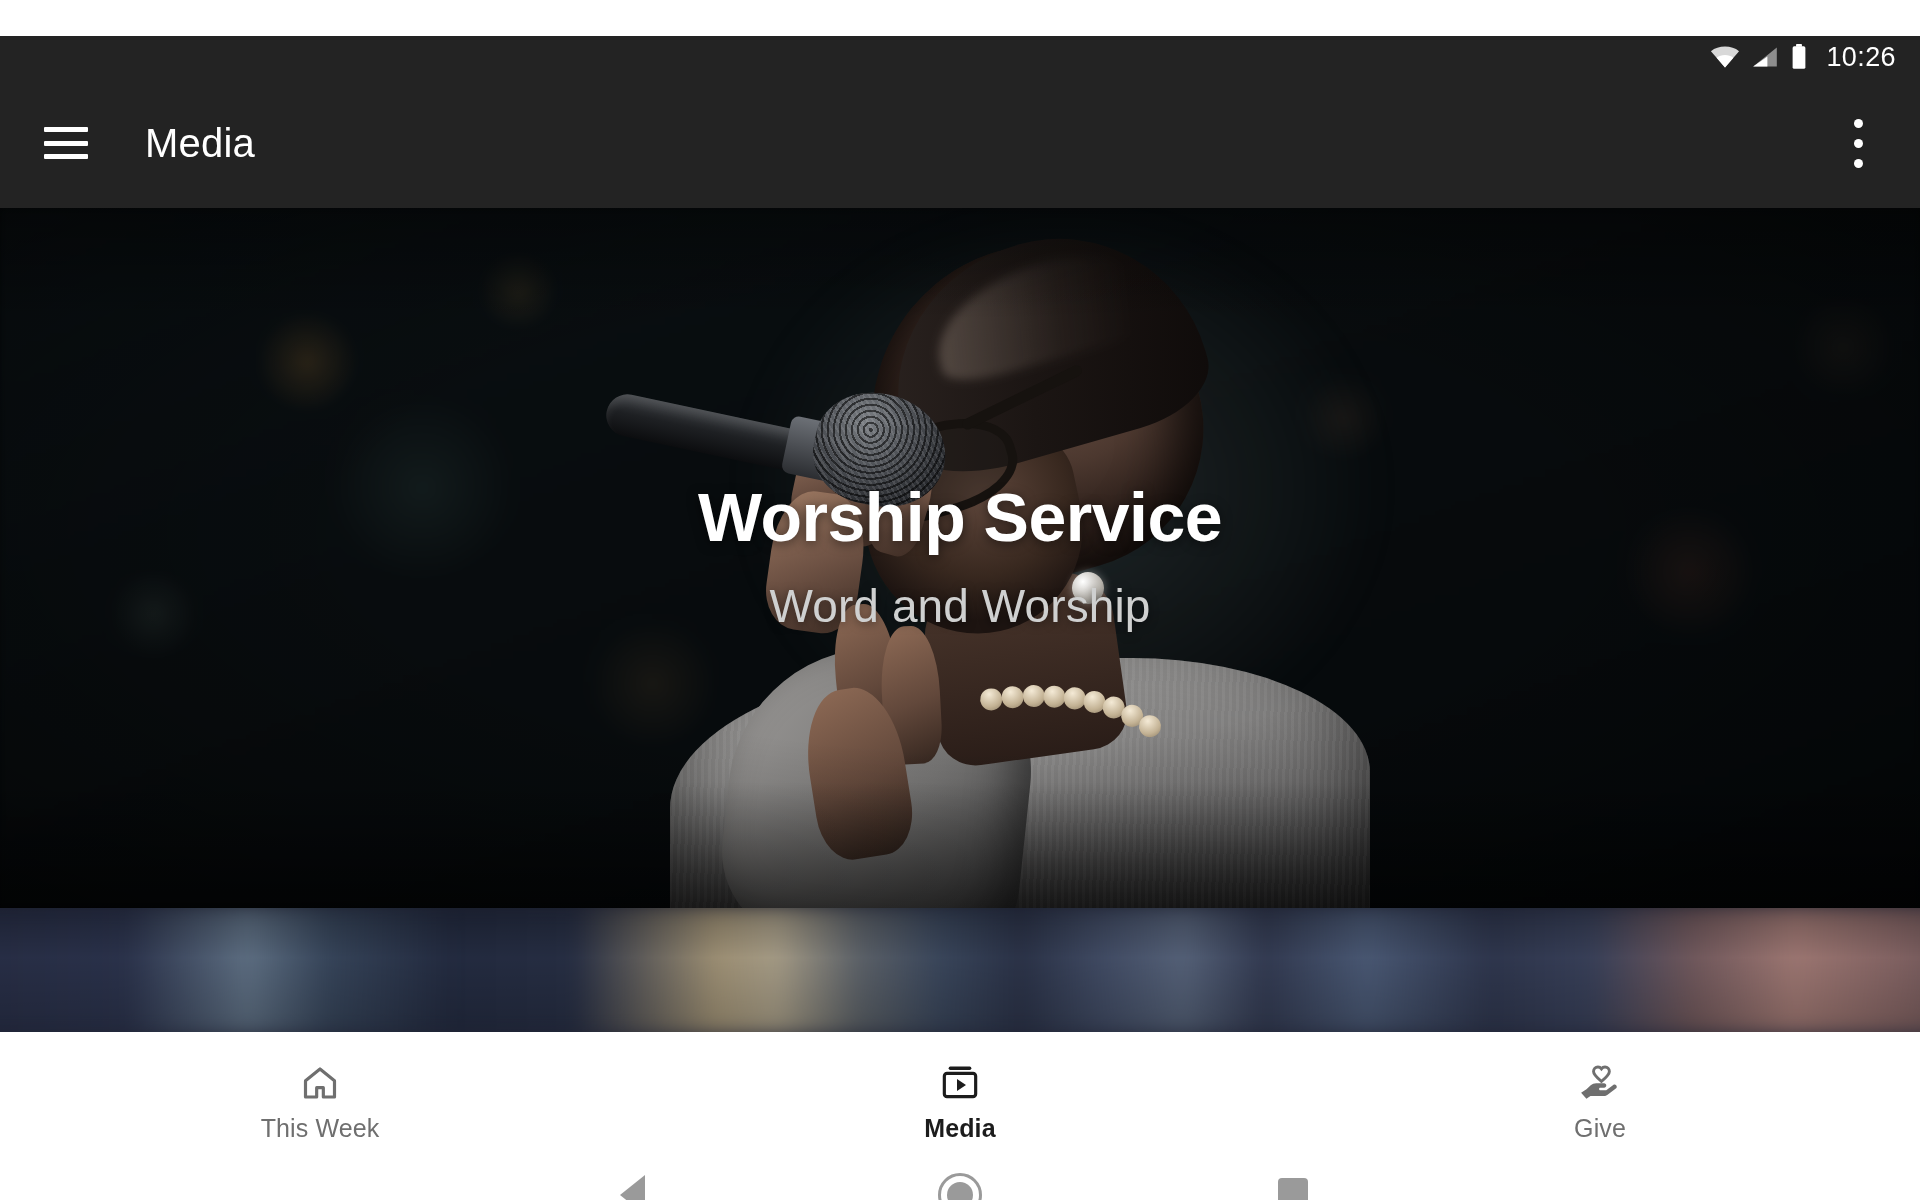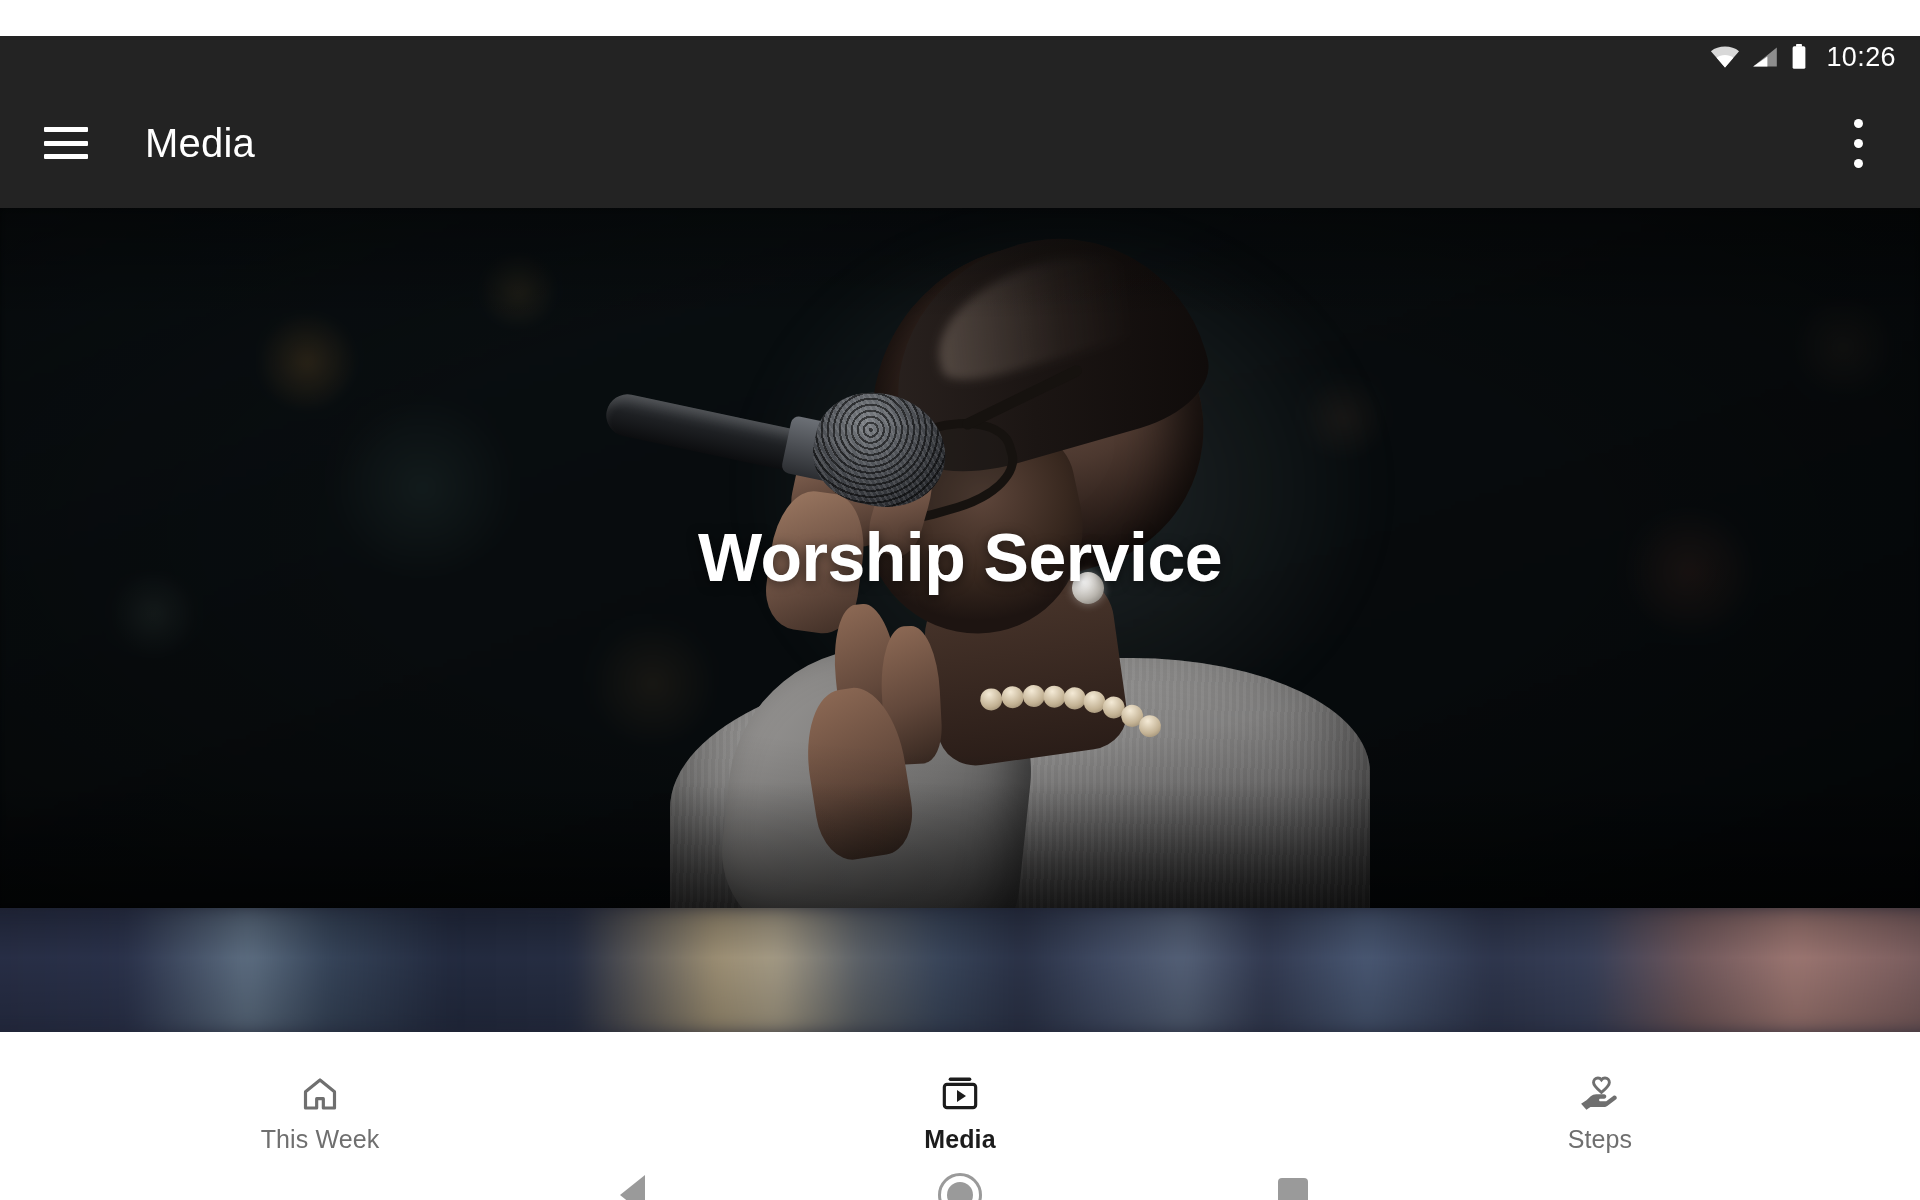--- a/index.html
+++ b/index.html
@@ -241,21 +241,21 @@
     transform:scale(1.06);
   }
   .hero2-shade {
     position:absolute; inset:0;
     background:linear-gradient(180deg, rgba(0,0,0,0.30) 0%, rgba(0,0,0,0.06) 40%, rgba(0,0,0,0.22) 100%);
   }
 
   
   .bottom-nav {
     position:absolute; top:996px; left:0; width:1920px; height:122px;
-    background:#ffffff; display:flex; align-items:flex-end;
+    background:#ffffff; display:flex; align-items:center;
     justify-content:space-around; padding-top:18px;
   }
   .nav-item {
     flex:1; display:flex; flex-direction:column; align-items:center;
     gap:10px; cursor:pointer; user-select:none;
   }
   .nav-icon { height:42px; display:flex; align-items:center; justify-content:center; }
   .nav-label { font-size:25px; color:#6f6f6f; font-weight:400; letter-spacing:0.1px; }
   .nav-item.active .nav-label { color:#1c1c1c; font-weight:700; }
 
@@ -367,20 +367,21 @@
           <div class="finger2" style="left:86px; top:22px; width:58px; height:138px; transform:rotate(-3deg);"></div>
           <div class="finger2" style="left:14px; top:84px; width:96px; height:170px; transform:rotate(-9deg);"></div>
         </div>
       </div>
 
       <div class="hero-vignette"></div>
     </div>
 
     <div class="hero-text">
       <div class="hero-title">Worship Service</div>
+      <div class="hero-subtitle">Word and Worship</div>
     </div>
   </div>
 
   <div class="hero2">
     <div class="hero2-img"></div>
     <div class="hero2-shade"></div>
   </div>
 
   <div class="bottom-nav">
 
@@ -406,21 +407,21 @@
     </div>
 
 
     <div class="nav-item">
       <div class="nav-icon">
         <svg width="42" height="40" viewBox="0 0 26 24" fill="#6f6f6f">
           <path d="M16.1 2.1c-0.9 0-1.7 0.45-2.2 1.15C13.4 2.55 12.6 2.1 11.7 2.1c-1.5 0-2.7 1.25-2.7 2.8 0 2 2.2 3.9 4.9 6.1 2.7-2.2 4.9-4.1 4.9-6.1 0-1.55-1.2-2.8-2.7-2.8z" fill="none" stroke="#6f6f6f" stroke-width="1.8"></path>
           <path d="M23 13.4c-0.45-0.5-1.25-0.55-1.8-0.1l-4.35 3.2h-3.6c-0.45 0-0.8-0.35-0.8-0.8s0.35-0.8 0.8-0.8h2.3c0.75 0 1.35-0.6 1.35-1.35s-0.6-1.35-1.35-1.35h-4.9c-1.25 0-2.45 0.45-3.4 1.25L4.6 15.9 1.3 18.1l3.3 3.6 2.5-1.6h8.3c0.85 0 1.65-0.3 2.3-0.8L23 15.3c0.55-0.45 0.5-1.35 0-1.9z"></path>
         </svg>
       </div>
-      <div class="nav-label">Steps</div>
+      <div class="nav-label">Give</div>
     </div>
 
   </div>
 
   <div class="sys-nav">
     <div class="sys-btn sys-back"></div>
     <div class="sys-btn sys-home">
         <i></i>
       </div>
     <div class="sys-btn sys-recents"></div>

